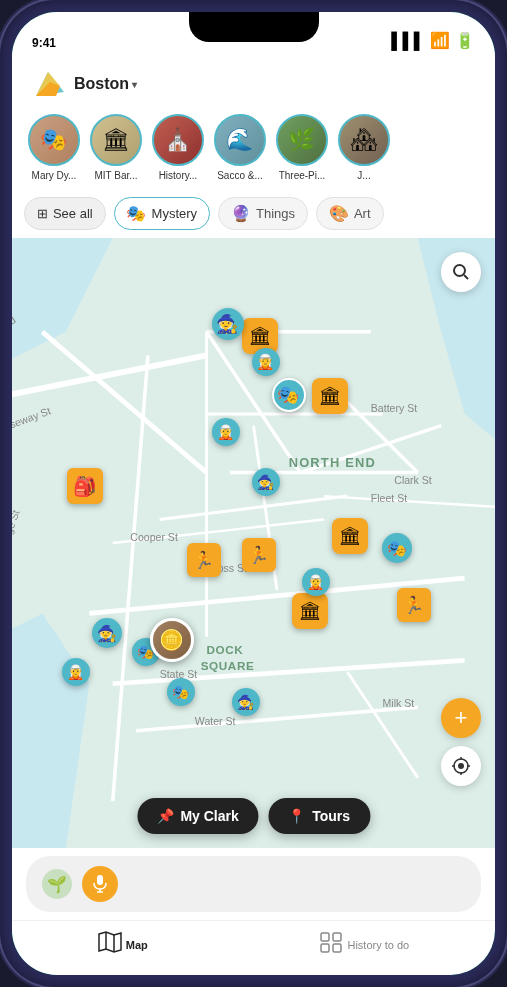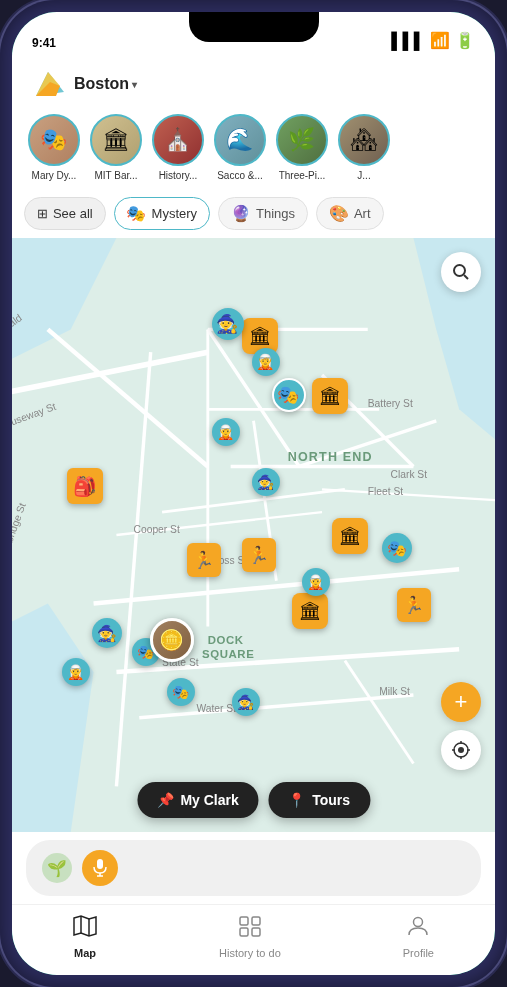--- a/index.html
+++ b/index.html
@@ -282,21 +282,21 @@
     .bottom-nav {
       background: #fff;
       display: flex;
       justify-content: space-around;
       padding: 10px 0 16px;
       border-top: 1px solid #f0f0f0;
       flex-shrink: 0;
     }
     .nav-item {
       display: flex;
-      flex-direction: column;
+      flex-direction: row;
       align-items: center;
       gap: 4px;
       cursor: pointer;
       padding: 0 20px;
     }
     .nav-icon { font-size: 22px; color: #888; }
     .nav-icon.active { color: #222; }
     .nav-label {
       font-size: 11px;
       color: #888;
@@ -568,26 +568,17 @@
           <span class="nav-icon">
             <svg width="24" height="22" viewBox="0 0 24 22">
               <rect x="2" y="2" width="8" height="8" rx="1.5" stroke="#888" stroke-width="1.5" fill="none"></rect>
               <rect x="14" y="2" width="8" height="8" rx="1.5" stroke="#888" stroke-width="1.5" fill="none"></rect>
               <rect x="2" y="13" width="8" height="8" rx="1.5" stroke="#888" stroke-width="1.5" fill="none"></rect>
               <rect x="14" y="13" width="8" height="8" rx="1.5" stroke="#888" stroke-width="1.5" fill="none"></rect>
             </svg>
           </span>
           <span class="nav-label">History to do</span>
         </div>
-        <div class="nav-item">
-          <span class="nav-icon">
-            <svg width="22" height="22" viewBox="0 0 22 22">
-              <circle cx="11" cy="7" r="4.5" stroke="#888" stroke-width="1.5" fill="none"></circle>
-              <path d="M2 20 Q2 13 11 13 Q20 13 20 20" stroke="#888" stroke-width="1.5" fill="none"></path>
-            </svg>
-          </span>
-          <span class="nav-label">Profile</span>
-        </div>
       </div>
 
     </div>
   </div>
 </div>
 
 </body></html>

